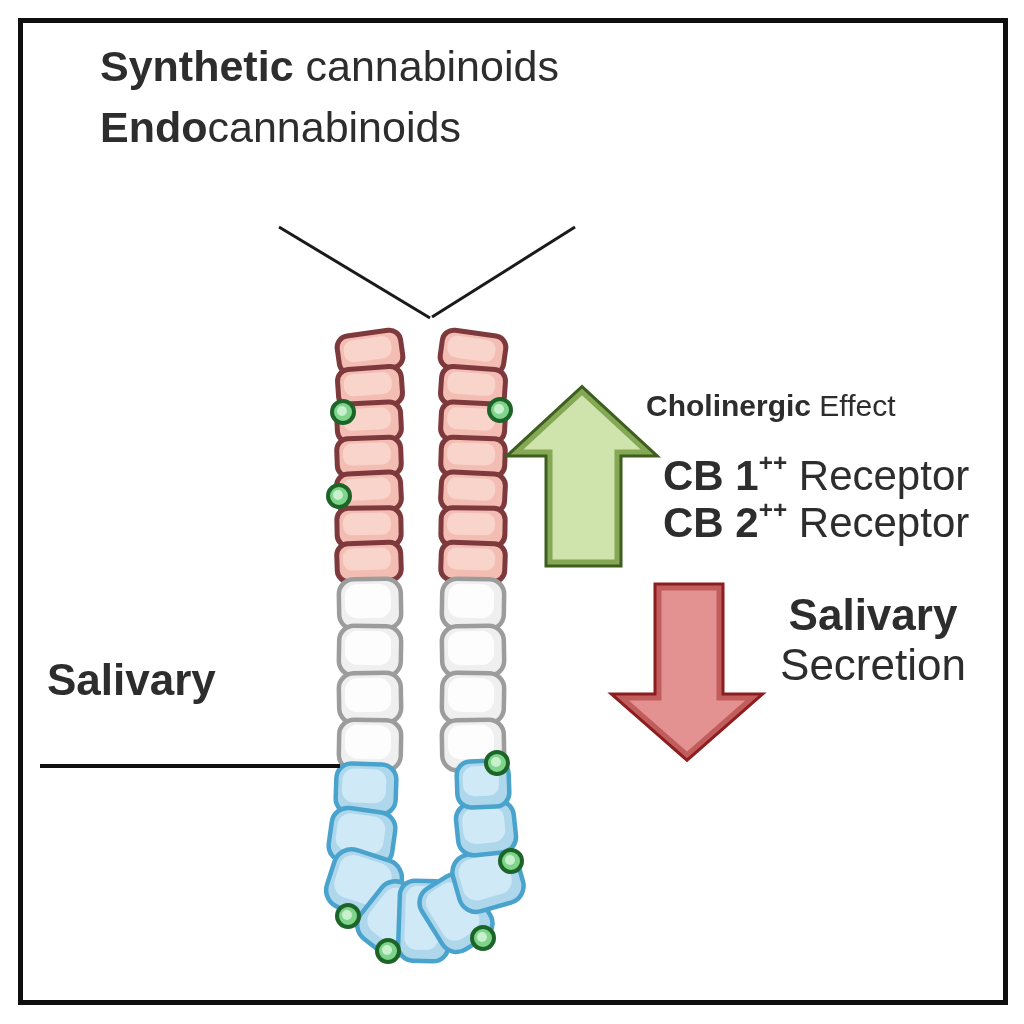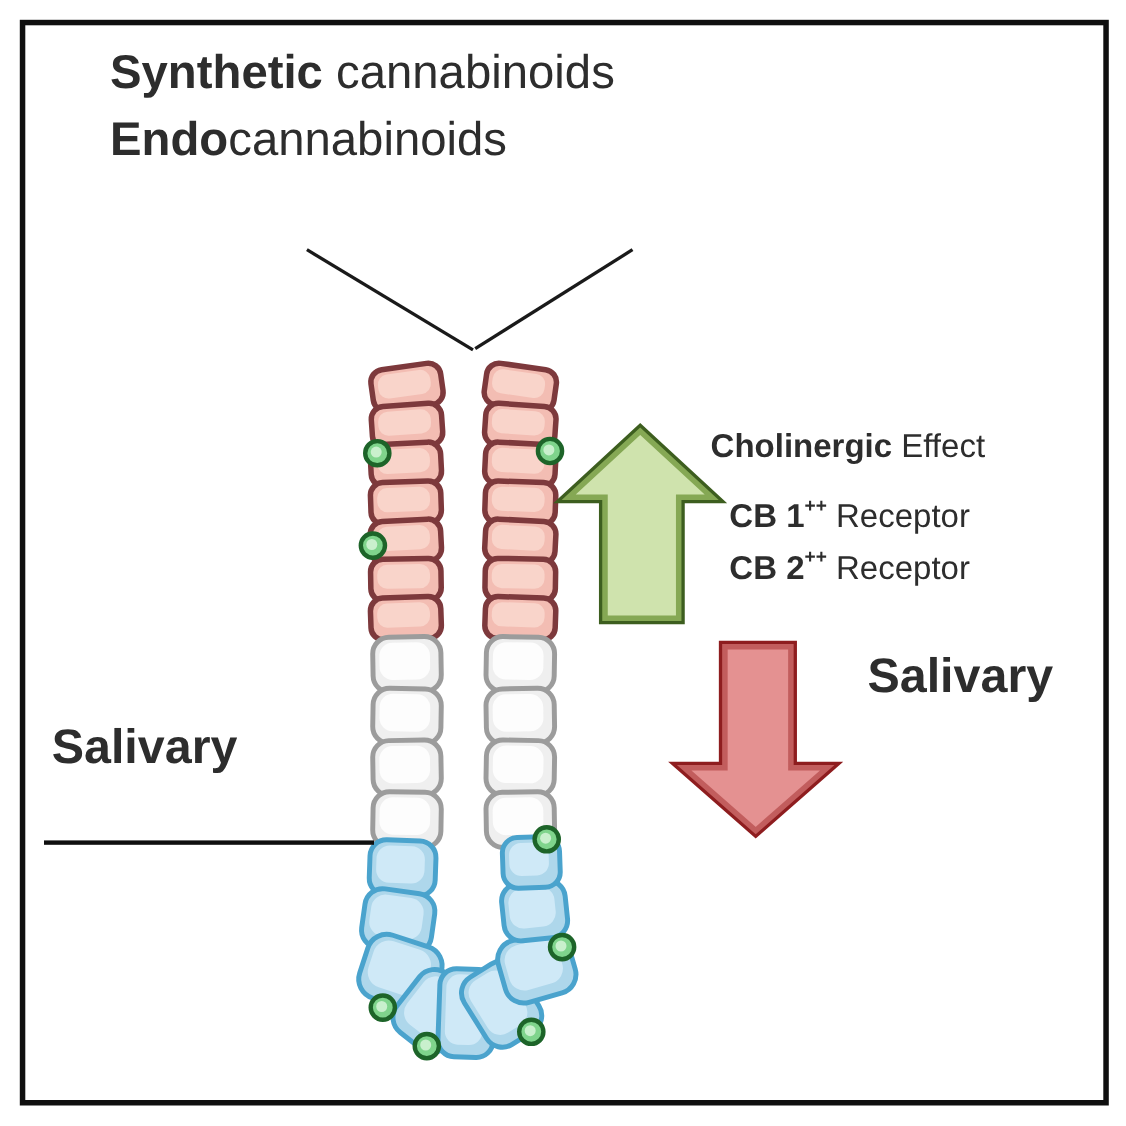--- a/index.html
+++ b/index.html
@@ -7,21 +7,21 @@
        font-family:"Liberation Sans",sans-serif;color:var(--text,#2d2d2d);}
   .frame{position:absolute;left:18px;top:18px;width:990px;height:987px;
          border:5px solid var(--frame,#0f0f0f);box-sizing:border-box;background:transparent;}
   svg#diagram{position:absolute;left:0;top:0;}
   
   .txt{position:absolute;white-space:nowrap;}
   .title{left:100px;top:36px;width:660px;
          font-size:43px;line-height:61px;}
   .title b{font-weight:700;}
   .cholinergic{left:646px;top:389px;font-size:30px;}
-  .cb-line{font-size:30px;}
+  .cb-line{font-size:42px;}
   .cb1{left:663px;top:452px;}
   .cb2{left:663px;top:499px;}
   .cb-line sup{font-size:0.58em;position:relative;top:-0.15em;font-weight:700;}
   .secretion{left:740px;top:590px;width:266px;text-align:center;
              font-size:44px;line-height:50px;white-space:nowrap;}
   .gland-label{left:47px;top:654px;font-size:44px;line-height:52px;}
   .gl-bold{font-weight:700;}
   .gl-underline{position:absolute;left:40px;top:764px;width:300px;height:4px;
                 background:var(--frame,#111);}
   
@@ -223,18 +223,19 @@
 </div>
 
 <div class="txt cholinergic"><b>Cholinergic</b><span> Effect</span></div>
 
 <div class="txt cb-line cb1"><b><span>CB 1</span><sup>++</sup></b><span> Receptor</span></div>
 
 <div class="txt cb-line cb2"><b><span>CB 2</span><sup>++</sup></b><span> Receptor</span></div>
 
 <div class="txt secretion">
   <div><b>Salivary</b></div>
+  <div>Secretion</div>
 </div>
 
 <div class="txt gland-label">
   <div class="gl-bold">Salivary</div>
 </div>
 <div class="gl-underline"></div>
 
 </body></html>

